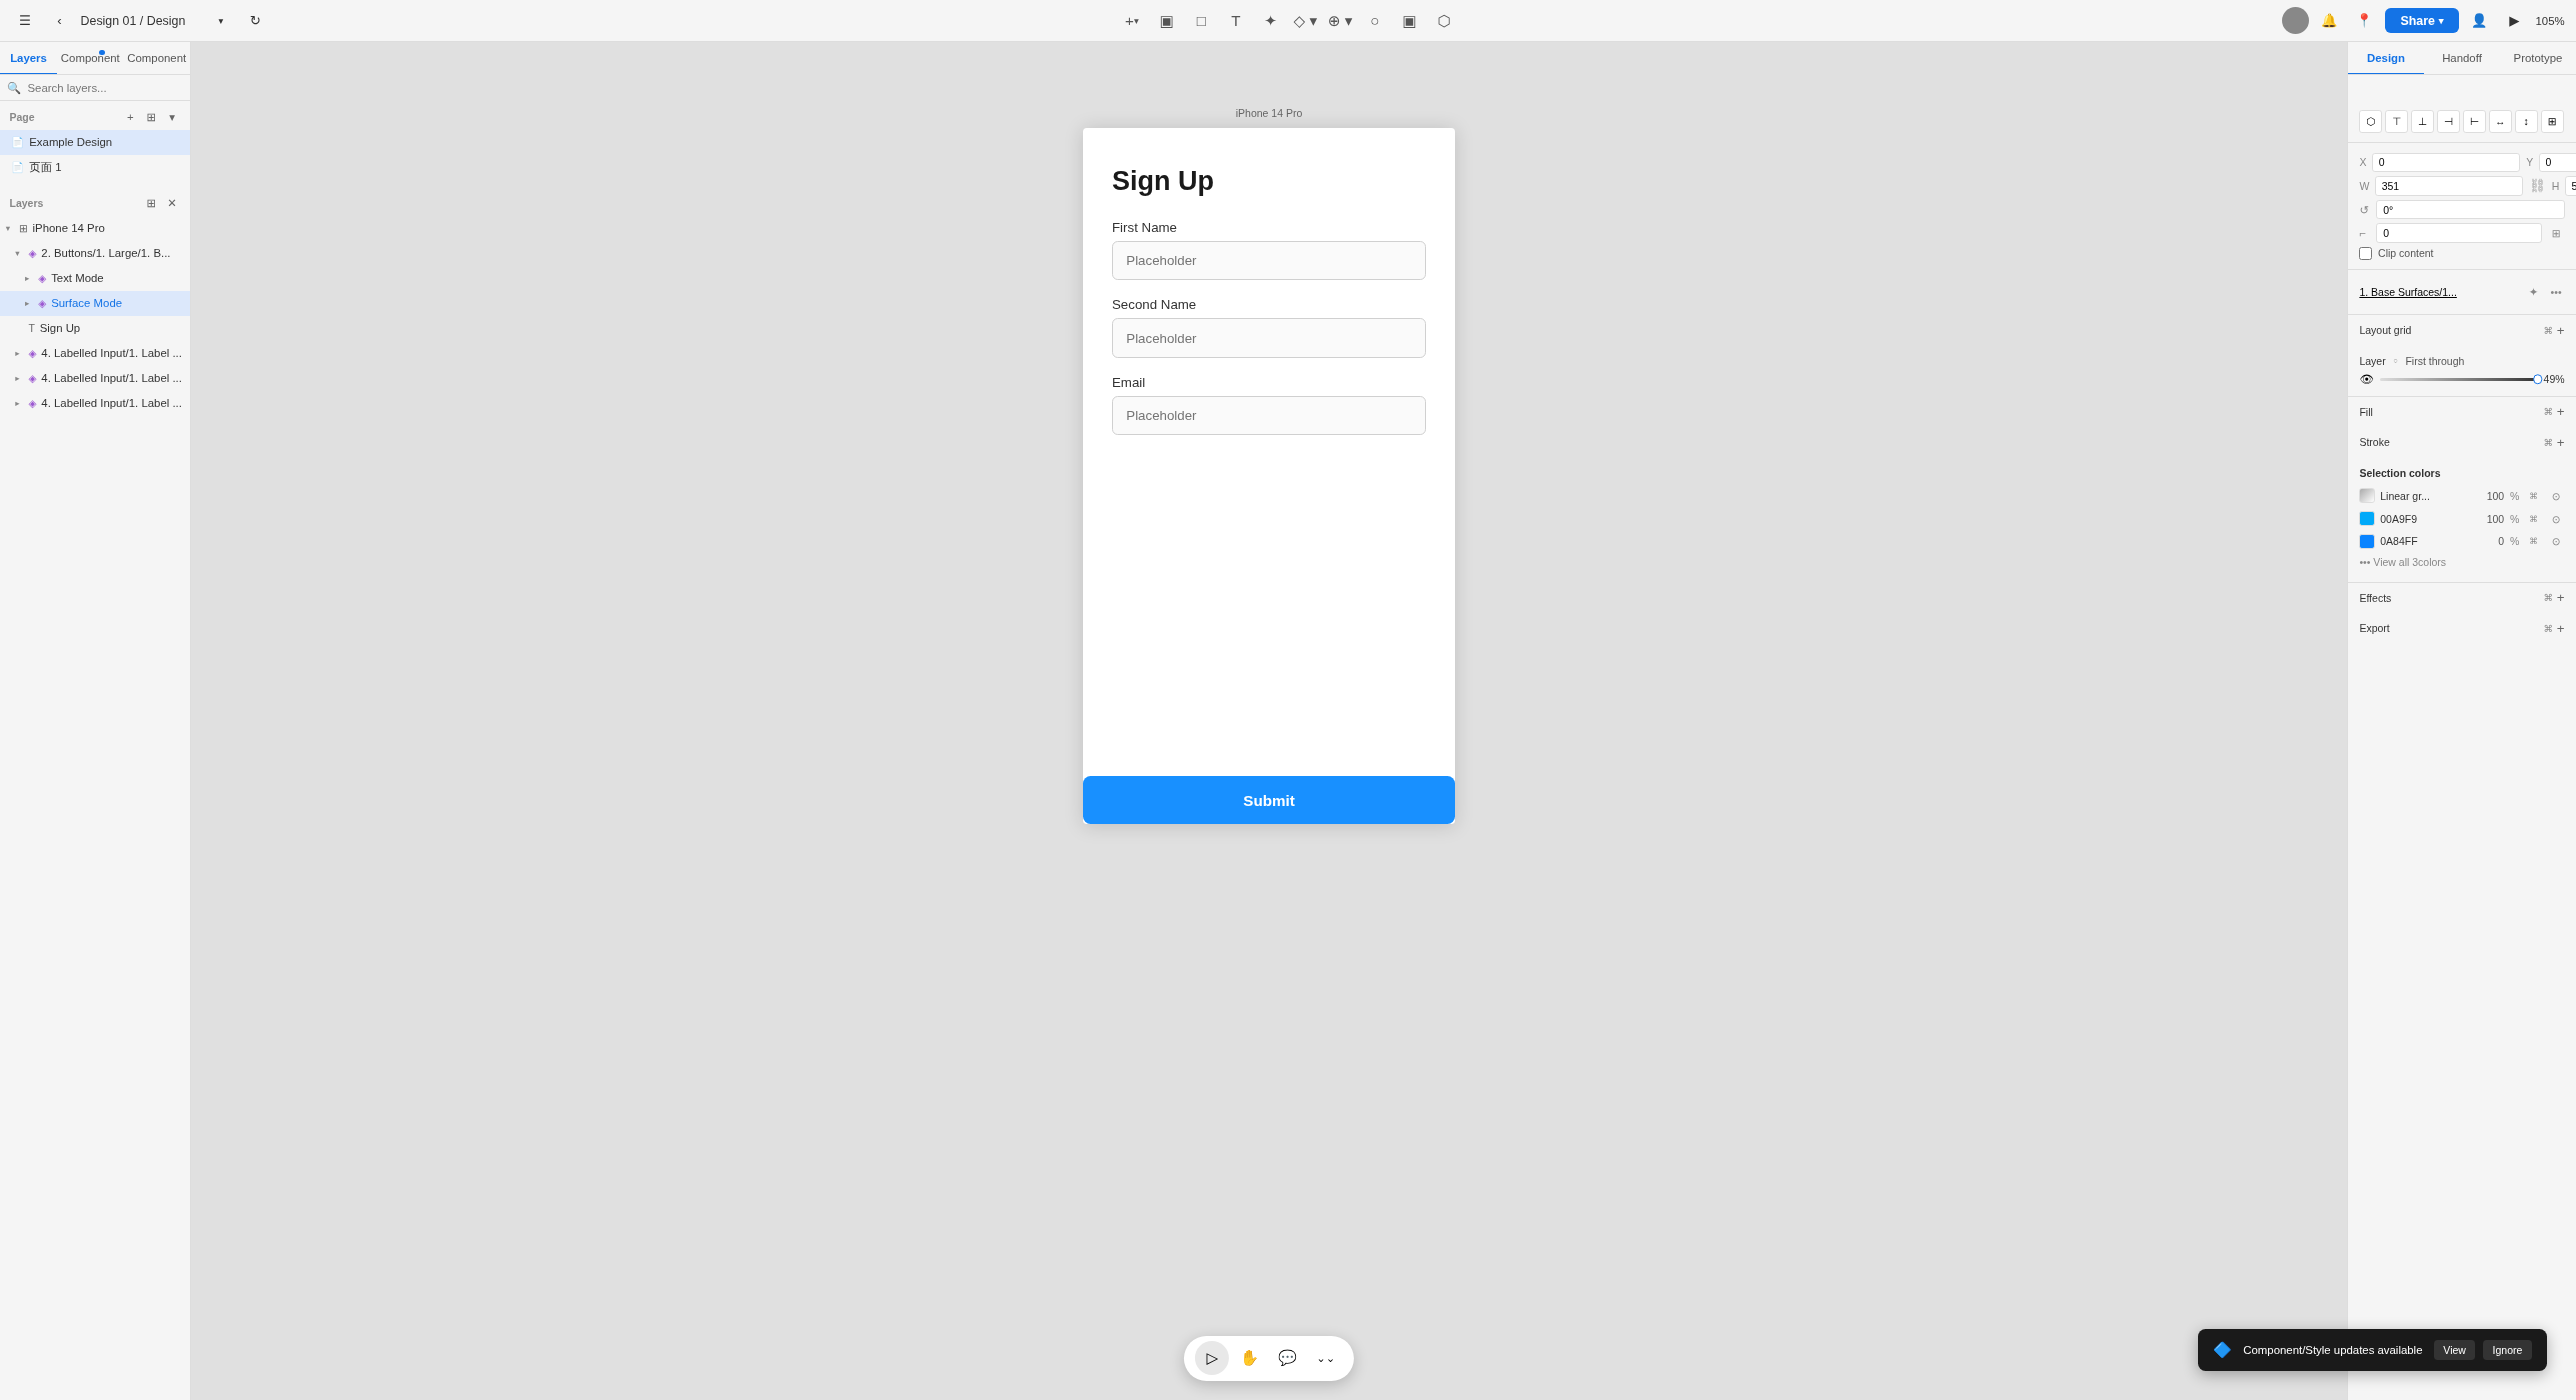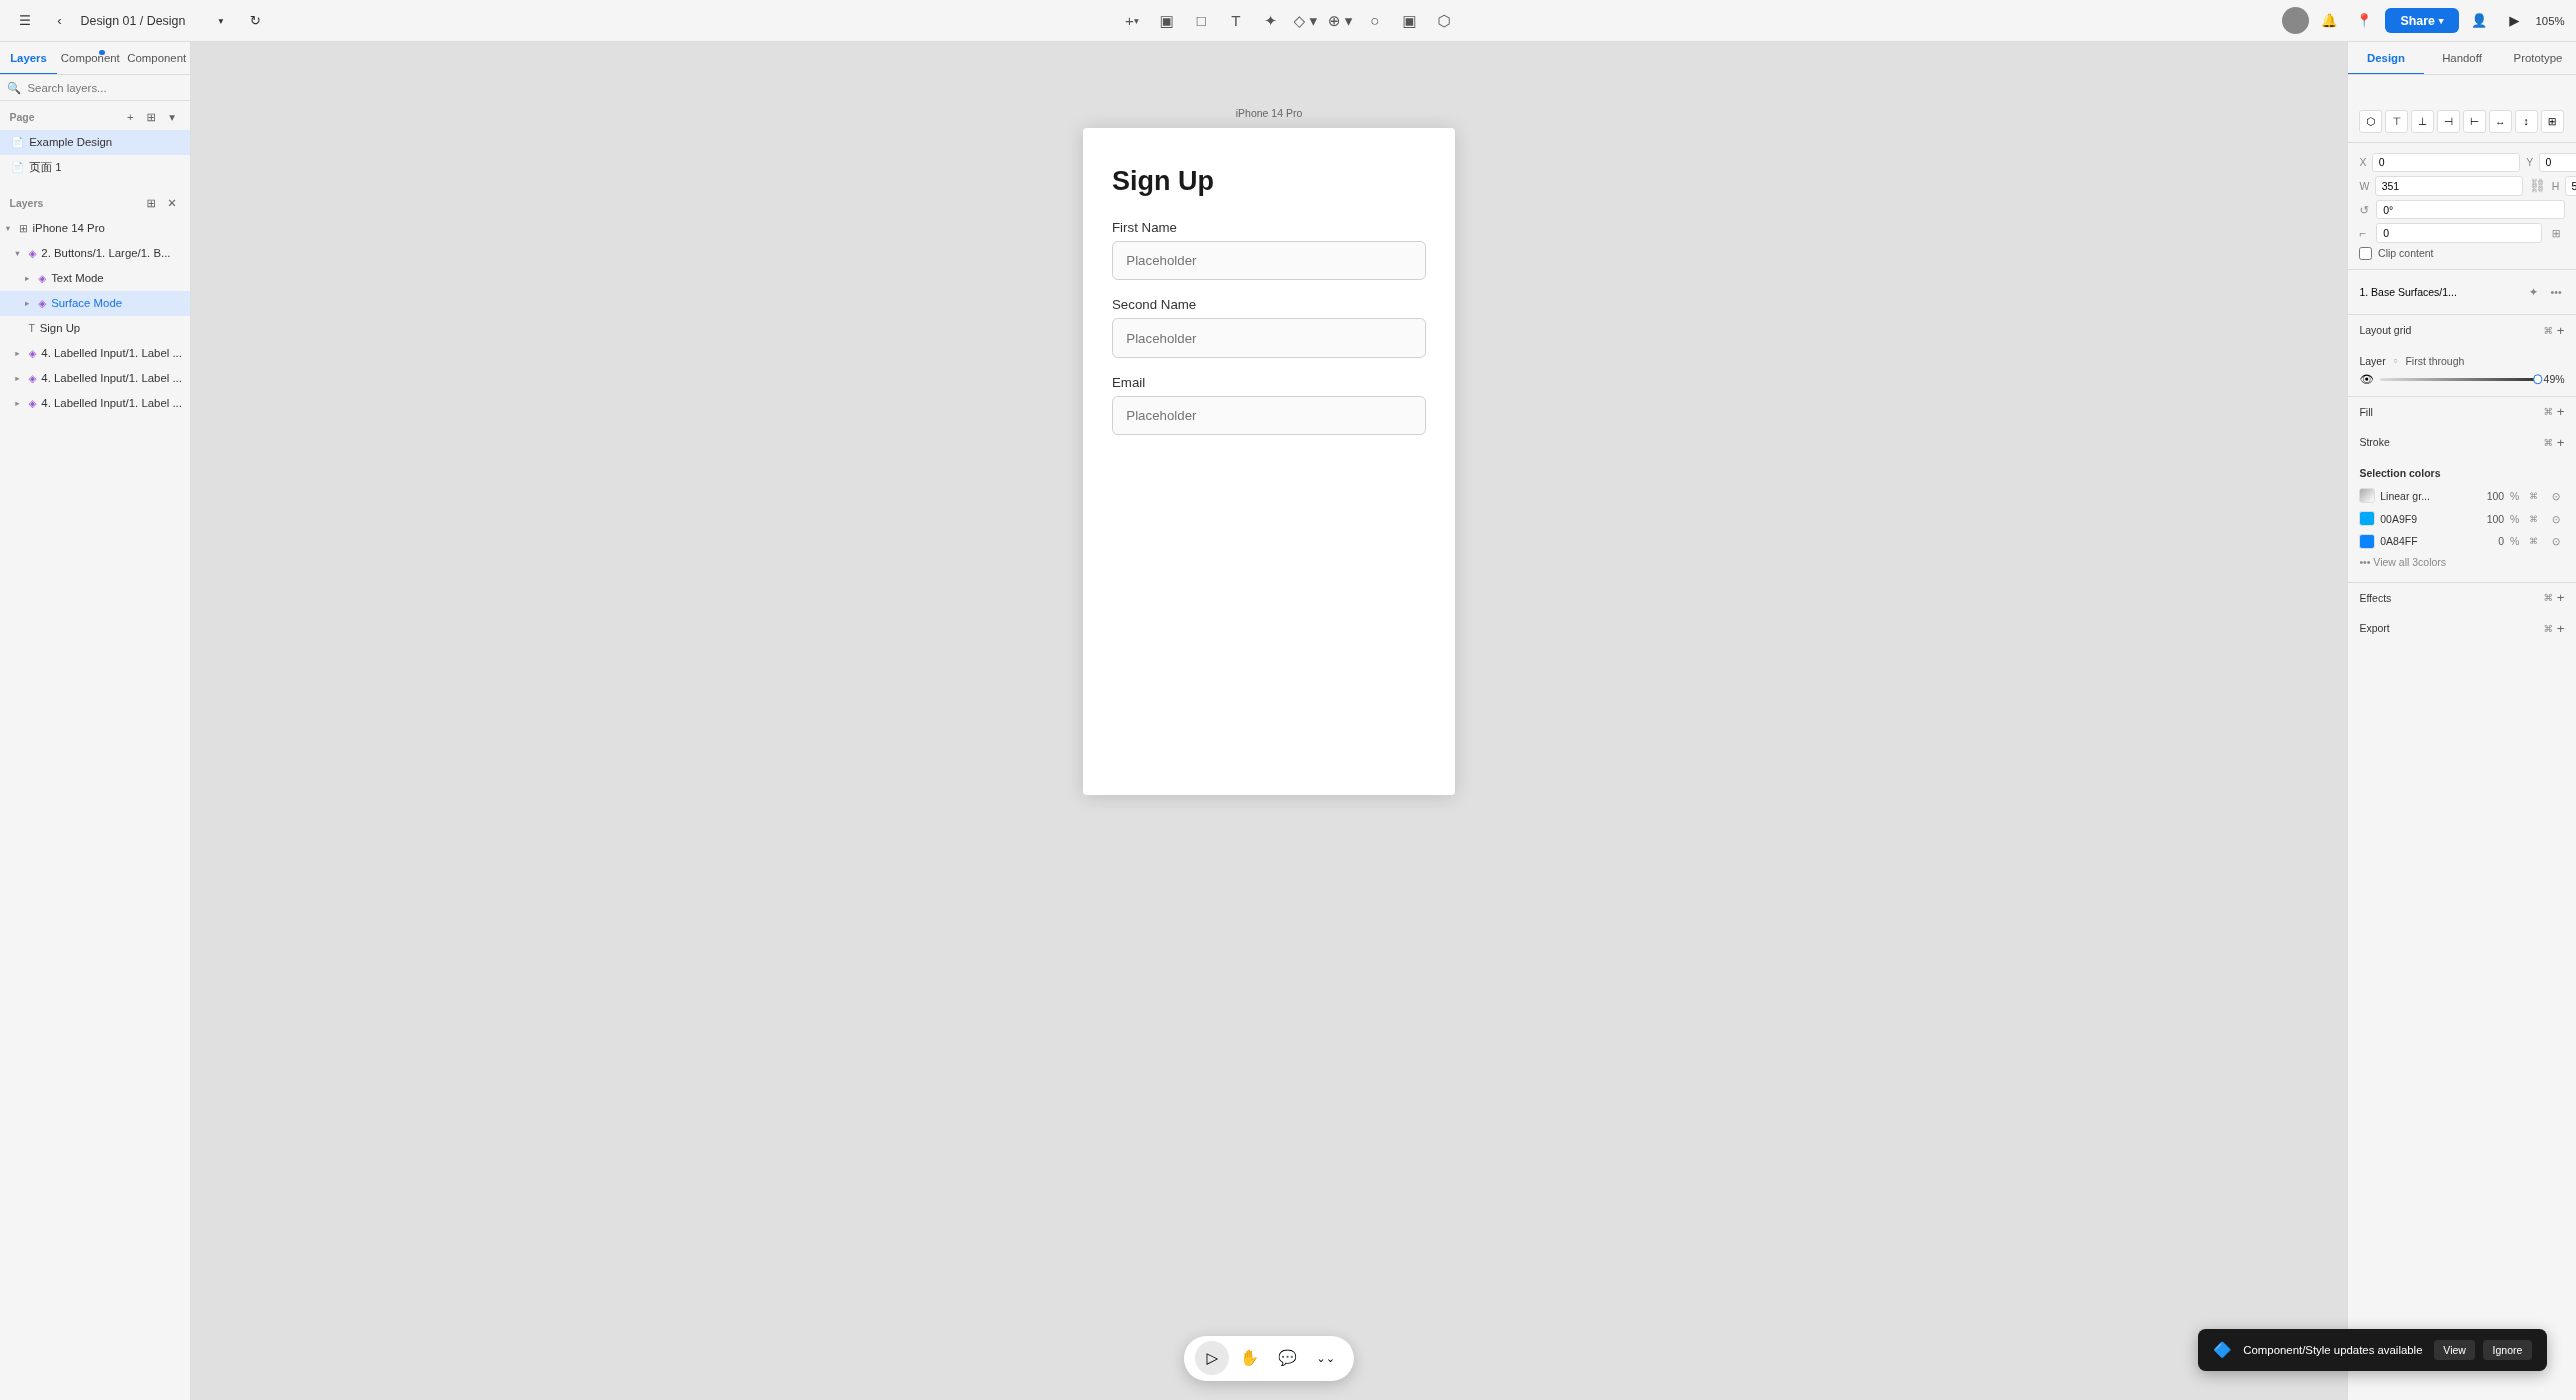--- a/index.html
+++ b/index.html
@@ -332,20 +332,23 @@
             <input class="form-input" type="text" placeholder="Placeholder" style="">
           </div>
 
           <div class="form-group">
             <label class="form-label">Email</label>
             <input class="form-input" type="text" placeholder="Placeholder" style="">
           </div>
 
           <div style="height: 267px;"></div>
         </div>
+        <button class="submit-btn">
+          <span>Submit</span>
+        </button>
       </div>
     </div>
 
     <div class="bottom-toolbar">
       <button class="bottom-tool-btn active">▷</button>
       <button class="bottom-tool-btn">✋</button>
       <button class="bottom-tool-btn">💬</button>
       <button class="bottom-tool-btn" style="font-size:11.4px;">⌄⌄</button>
     </div>
   </div>
@@ -402,21 +405,21 @@
           <button class="icon-btn-sm">⊞</button>
         </div>
         <div class="checkbox-row">
           <input type="checkbox" style="">
           <span>Clip content</span>
         </div>
       </div>
 
       <div class="right-section">
         <div class="component-ref-row">
-          <span style="font-size:10.5px; flex:1;">1. Base Surfaces/1...</span>
+          <span style="font-size:10.5px; flex:1;text-decoration:underline;">1. Base Surfaces/1...</span>
           <button class="icon-btn-sm" style="font-size:11.4px;">✦</button>
           <button class="icon-btn-sm">•••</button>
         </div>
       </div>
 
       <div class="section-add-row">
         <span style="font-size:10.5px; color:#333;">Layout grid</span>
         <div style="display:flex; gap:3.8px; align-items:center;">
           <span style="font-size:9.5px; color:#888;">⌘</span>
           <button class="add-btn">+</button>

